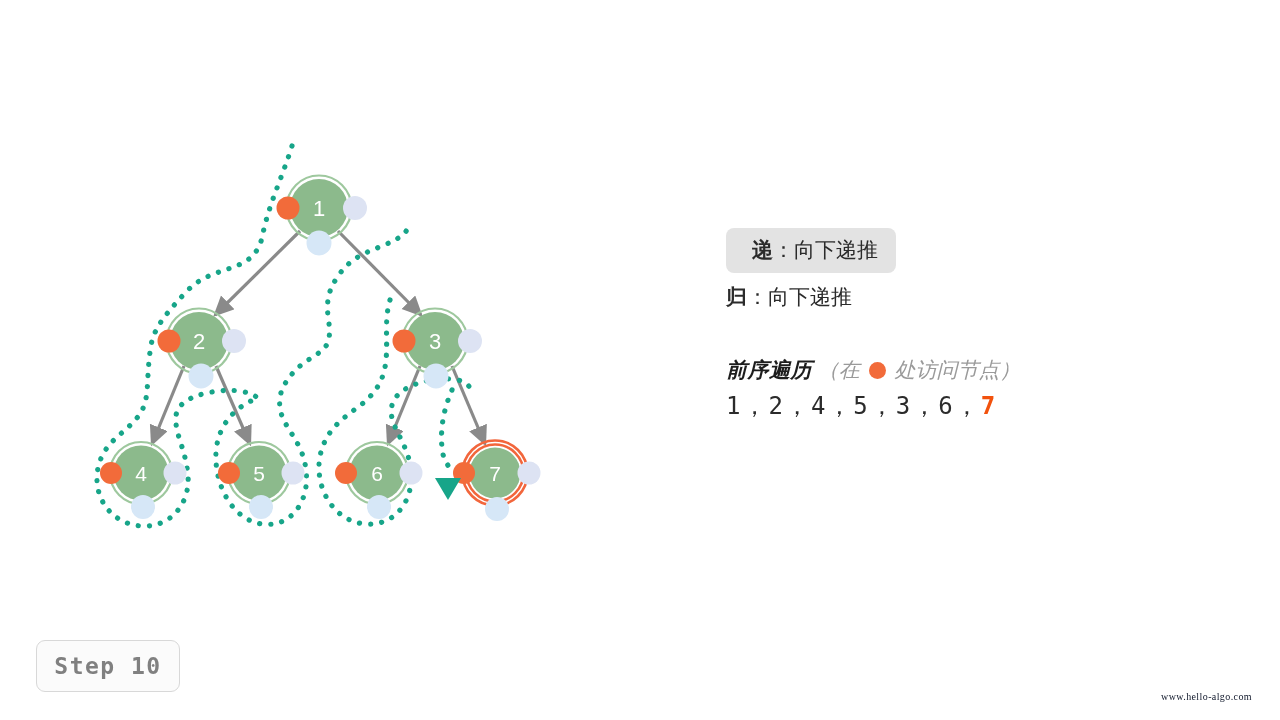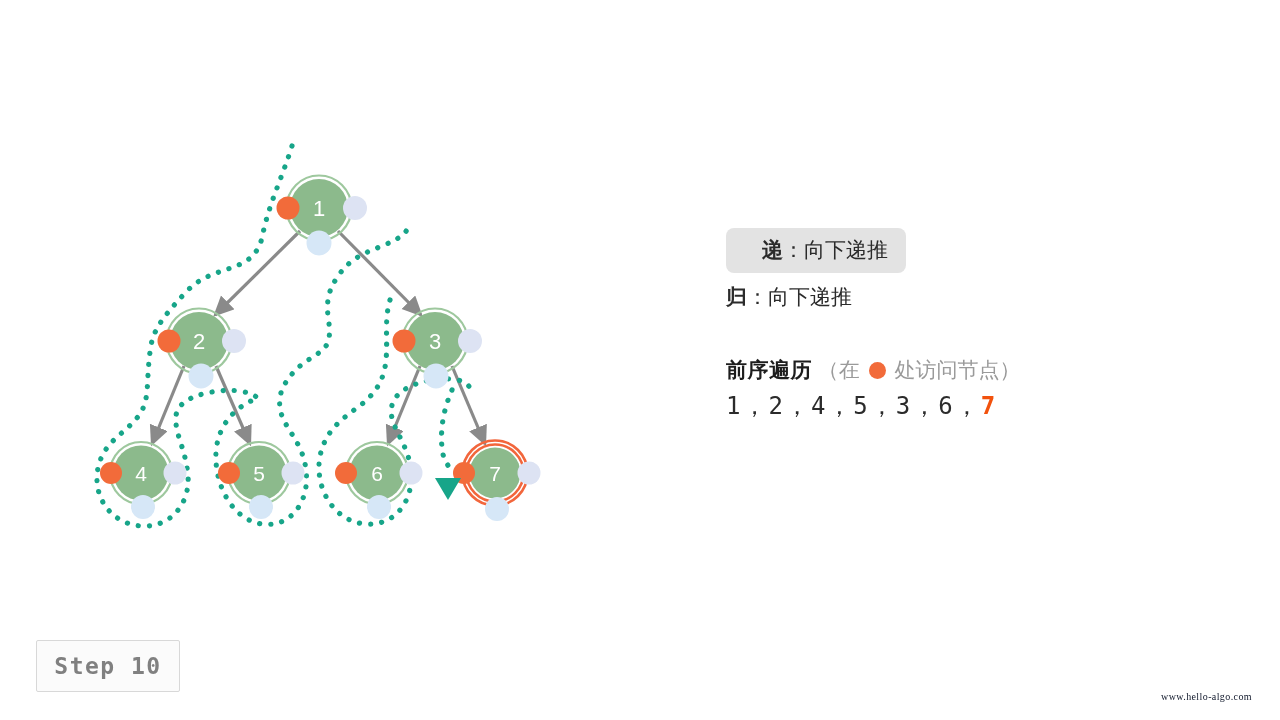--- a/index.html
+++ b/index.html
@@ -39,35 +39,36 @@
     line-height: 1;
     white-space: nowrap;
   }
   .legend-row .lbl { font-weight: bold; }
   .legend-row .txt { font-weight: normal; }
 
   #legend-di {
     display: inline-block;
     background: #e3e3e3;
     border-radius: 8px;
-    padding: 11px 18px 13px 36px;
+    padding: 11px 18px 13px 26px;
   }
   #legend-gui {
     display: inline-block;
     padding: 11px 18px 13px 0px;
     margin-top: 2px;
   }
 
   #order-block {
     margin-top: 39px;
   }
   #order-heading {
     font-size: 21px;
     line-height: 1;
     white-space: nowrap;
+    font-style: italic;
   }
   #order-heading .strong {
     font-weight: bold;
     color: #1d1d1d;
     letter-spacing: 0.5px;
   }
   #order-heading .muted {
     color: #9a9a9a;
     font-weight: normal;
   }
@@ -95,21 +96,21 @@
   }
 
   
   #step-badge {
     position: absolute;
     left: 36px;
     top: 640px;
     width: 144px;
     height: 52px;
     border: 1.5px solid #d8d8d8;
-    border-radius: 2px;
+    border-radius: 9px;
     background: #fbfbfb;
     display: flex;
     align-items: center;
     justify-content: center;
     font-family: "DejaVu Sans Mono", "Liberation Mono", monospace;
     font-size: 23px;
     font-weight: bold;
     color: #808080;
     letter-spacing: 1.5px;
     box-sizing: border-box;

